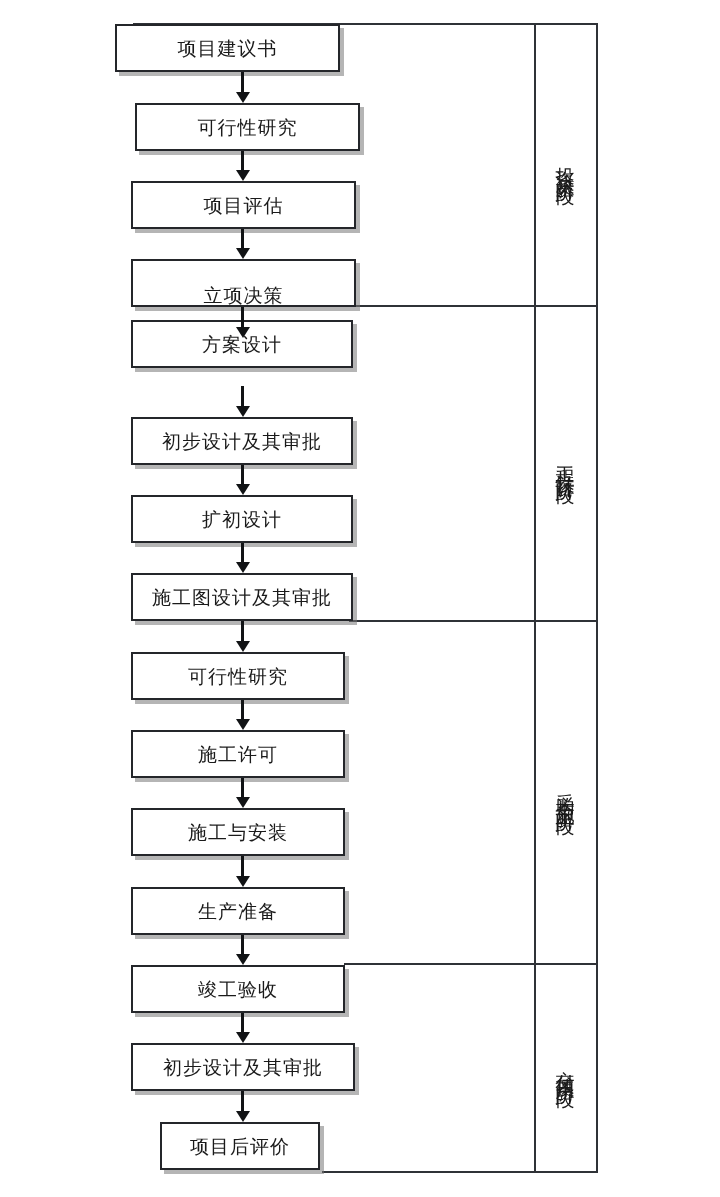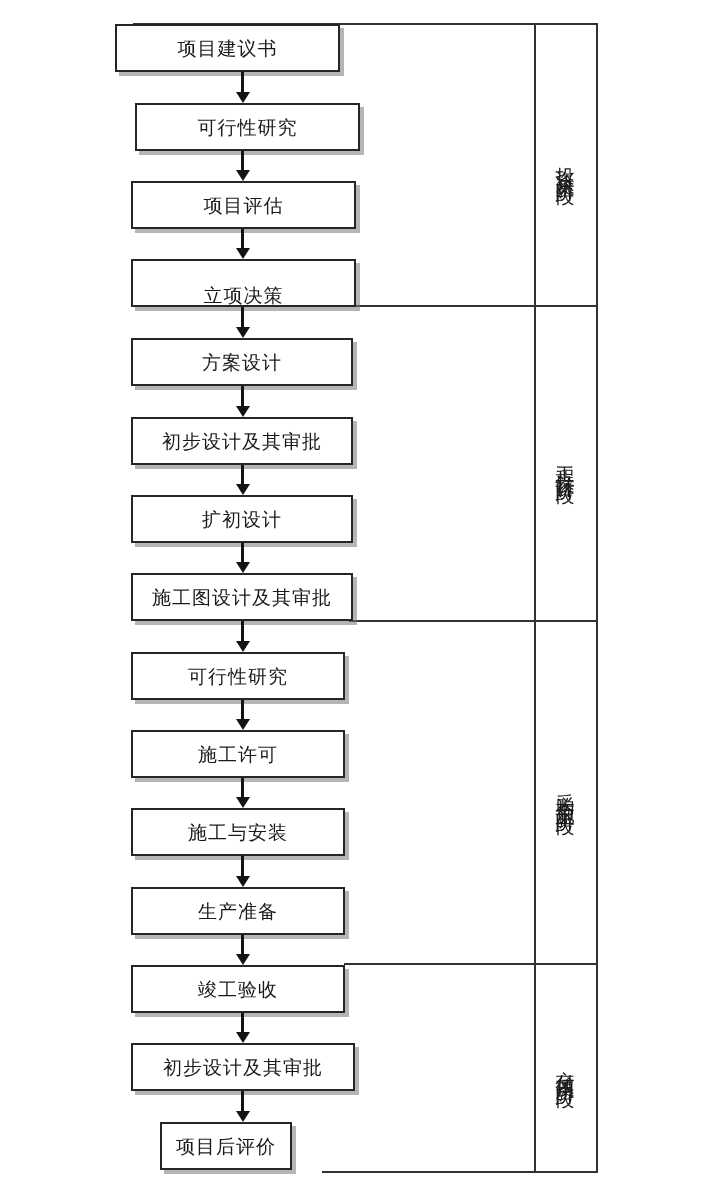--- a/index.html
+++ b/index.html
@@ -96,21 +96,21 @@
   <div class="node" style="left:115px; top:103px; width:225px; height:48px;margin-left:20px;">
     <span class="node-label">可行性研究</span>
   </div>
   <div class="node" style="left:131px; top:181px; width:225px; height:48px;">
     <span class="node-label">项目评估</span>
   </div>
   <div class="node" style="left:131px; top:259px; width:225px; height:48px;align-items:flex-end;">
     <span class="node-label">立项决策</span>
   </div>
 
-  <div class="node" style="left:131px; top:338px; width:222px; height:48px;">
+  <div class="node" style="left:131px; top:320px; width:222px; height:48px;">
     <span class="node-label">方案设计</span>
   </div>
   <div class="node" style="left:131px; top:495px; width:222px; height:48px;">
     <span class="node-label">扩初设计</span>
   </div>
   <div class="node" style="left:131px; top:417px; width:222px; height:48px;">
     <span class="node-label">初步设计及其审批</span>
   </div>
   <div class="node" style="left:131px; top:573px; width:222px; height:48px;">
     <span class="node-label">施工图设计及其审批</span>
@@ -128,21 +128,21 @@
   <div class="node" style="left:131px; top:887px; width:214px; height:48px;">
     <span class="node-label">生产准备</span>
   </div>
 
   <div class="node" style="left:131px; top:965px; width:214px; height:48px;">
     <span class="node-label">竣工验收</span>
   </div>
   <div class="node" style="left:131px; top:1043px; width:224px; height:48px;">
     <span class="node-label">初步设计及其审批</span>
   </div>
-  <div class="node" style="left:160px; top:1122px; width:132px; height:48px;">
+  <div class="node" style="left:160px; top:1122px; width:160px; height:48px;">
     <span class="node-label">项目后评价</span>
   </div>
 
   <div class="connector" style="left:241px; top:72px; height:21px;"></div>
   <div class="arrowhead" style="left:236px; top:92px;"></div>
 
   <div class="connector" style="left:241px; top:151px; height:21px;"></div>
   <div class="arrowhead" style="left:236px; top:170px;"></div>
 
   <div class="connector" style="left:241px; top:229px; height:21px;"></div>

